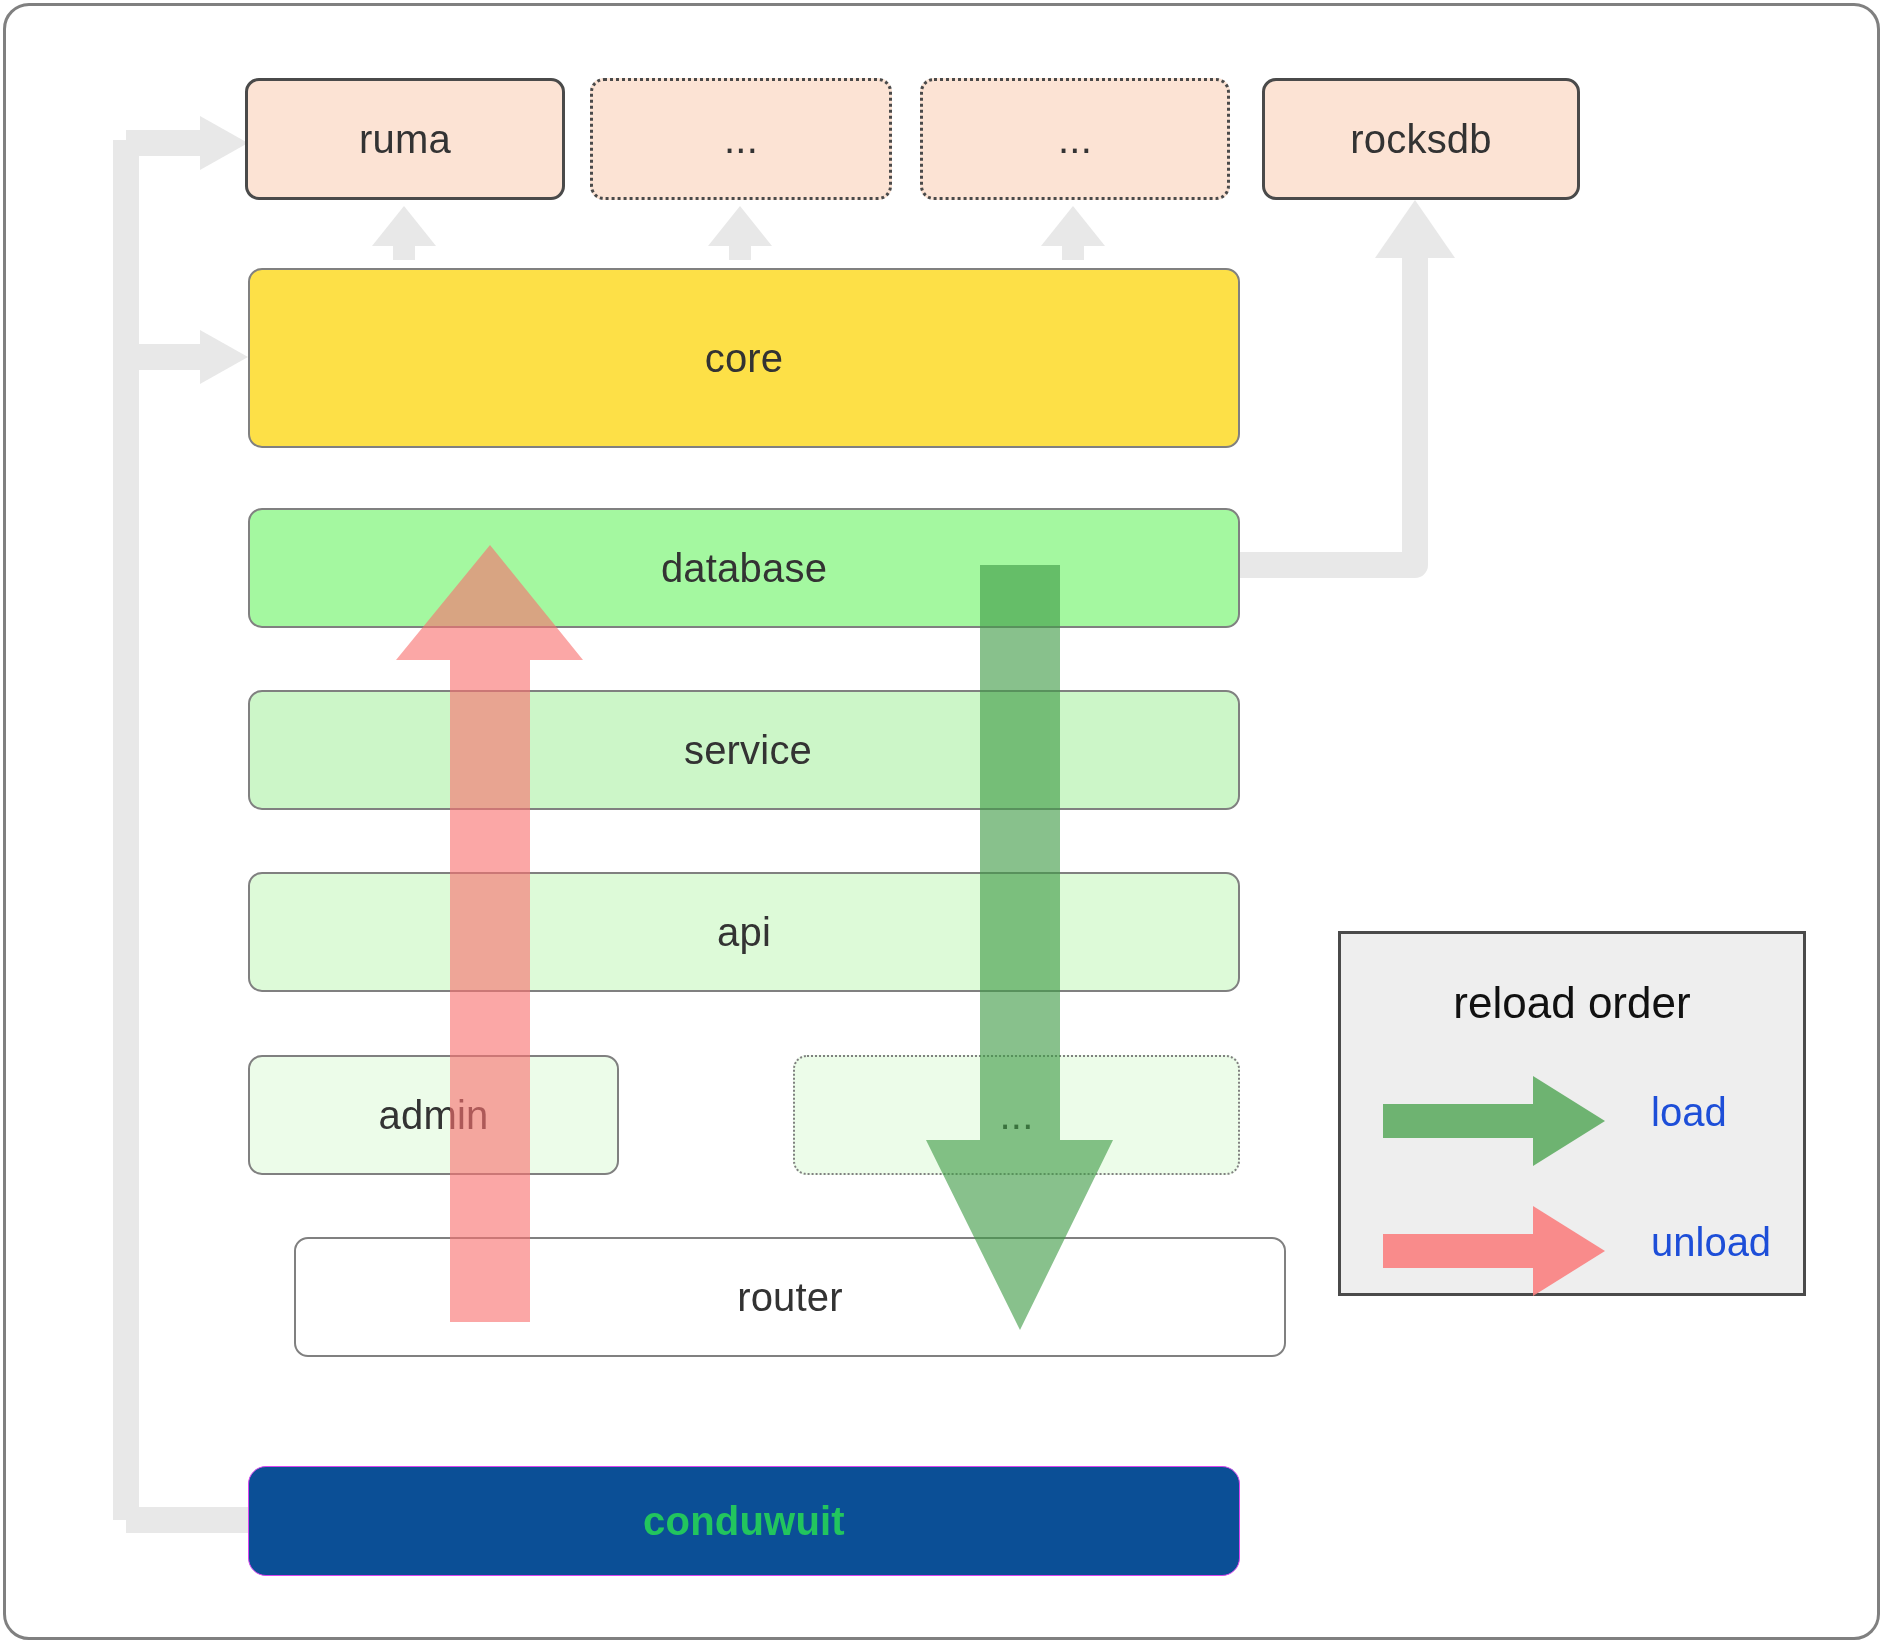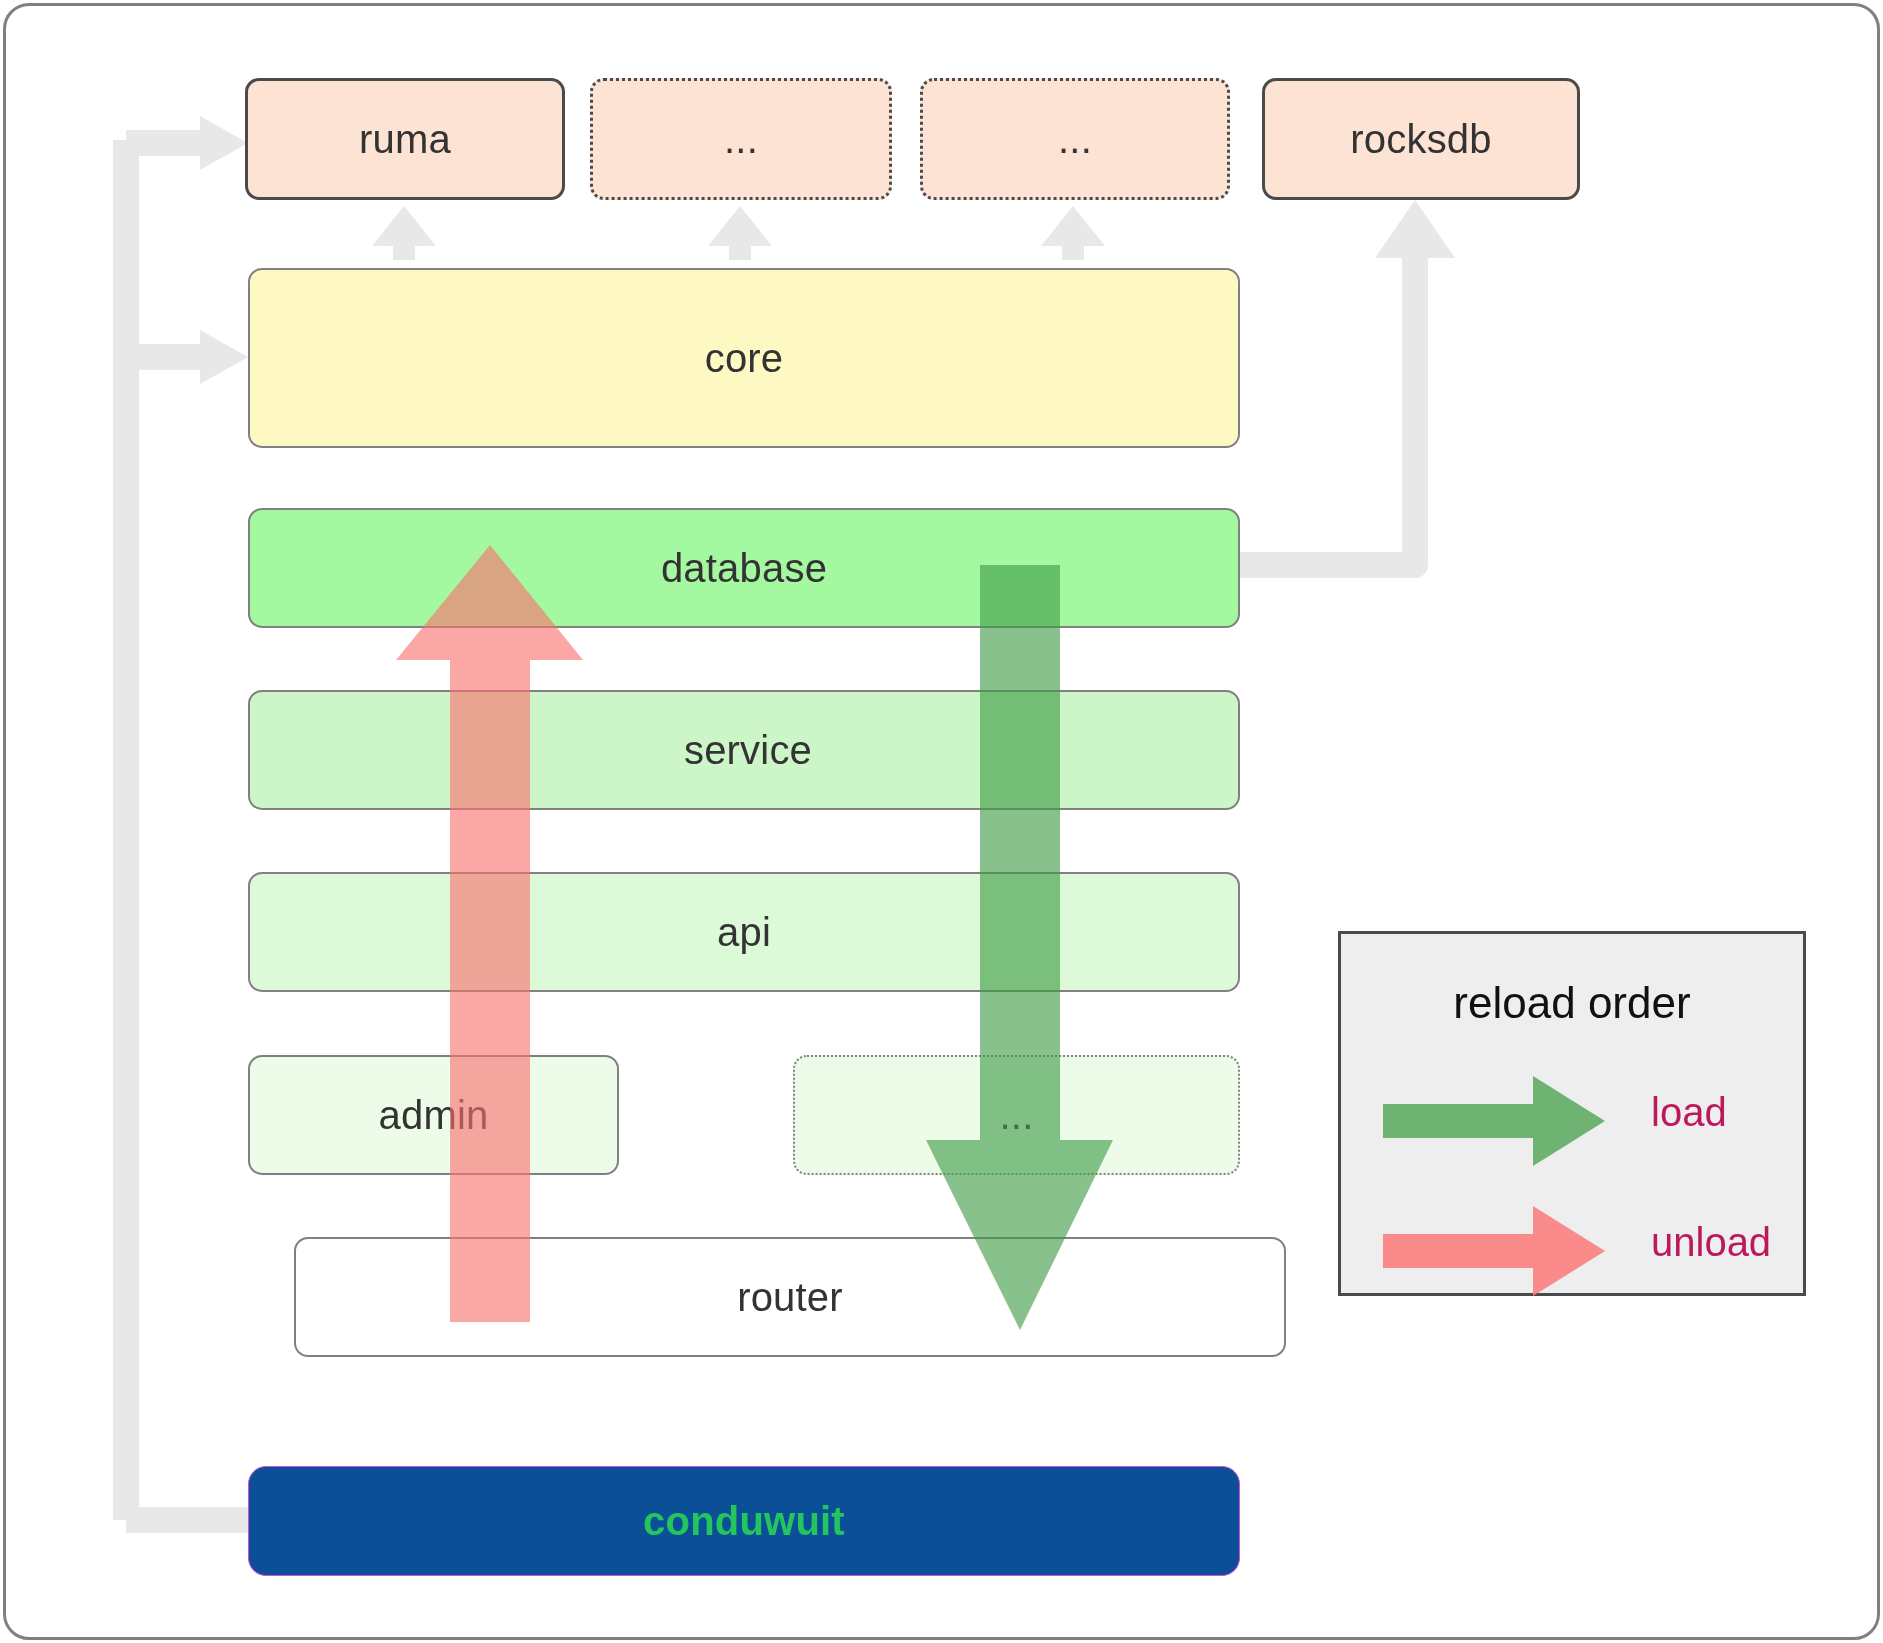--- a/index.html
+++ b/index.html
@@ -56,21 +56,21 @@
   }
   .node-dep {
     background: #fce3d4;
     border: 3px solid #4a4a4a;
   }
   .node-dep-dotted {
     background: #fce3d4;
     border: 3px dotted #4a4a4a;
   }
   .node-core {
-    background: #fef9c3;
+    background: #fde047;
     border: 2px solid #808080;
   }
   .node-db {
     background: #a4f8a0;
     border: 2px solid #808080;
   }
   .node-service {
     background: #ccf6c8;
     border: 2px solid #808080;
     padding-left: 8px;
@@ -125,21 +125,21 @@
     position: absolute;
     left: 0;
     width: 100%;
     height: 90px;
   }
   .legend-label {
     position: absolute;
     left: 310px;
     top: 14px;
     font-size: 40px;
-    color: #be185d;
+    color: #1d4ed8;
   }
   .legend-arrow {
     position: absolute;
     left: 42px;
     top: 0;
     width: 250px;
     height: 90px;
   }
 </style>
 </head>

